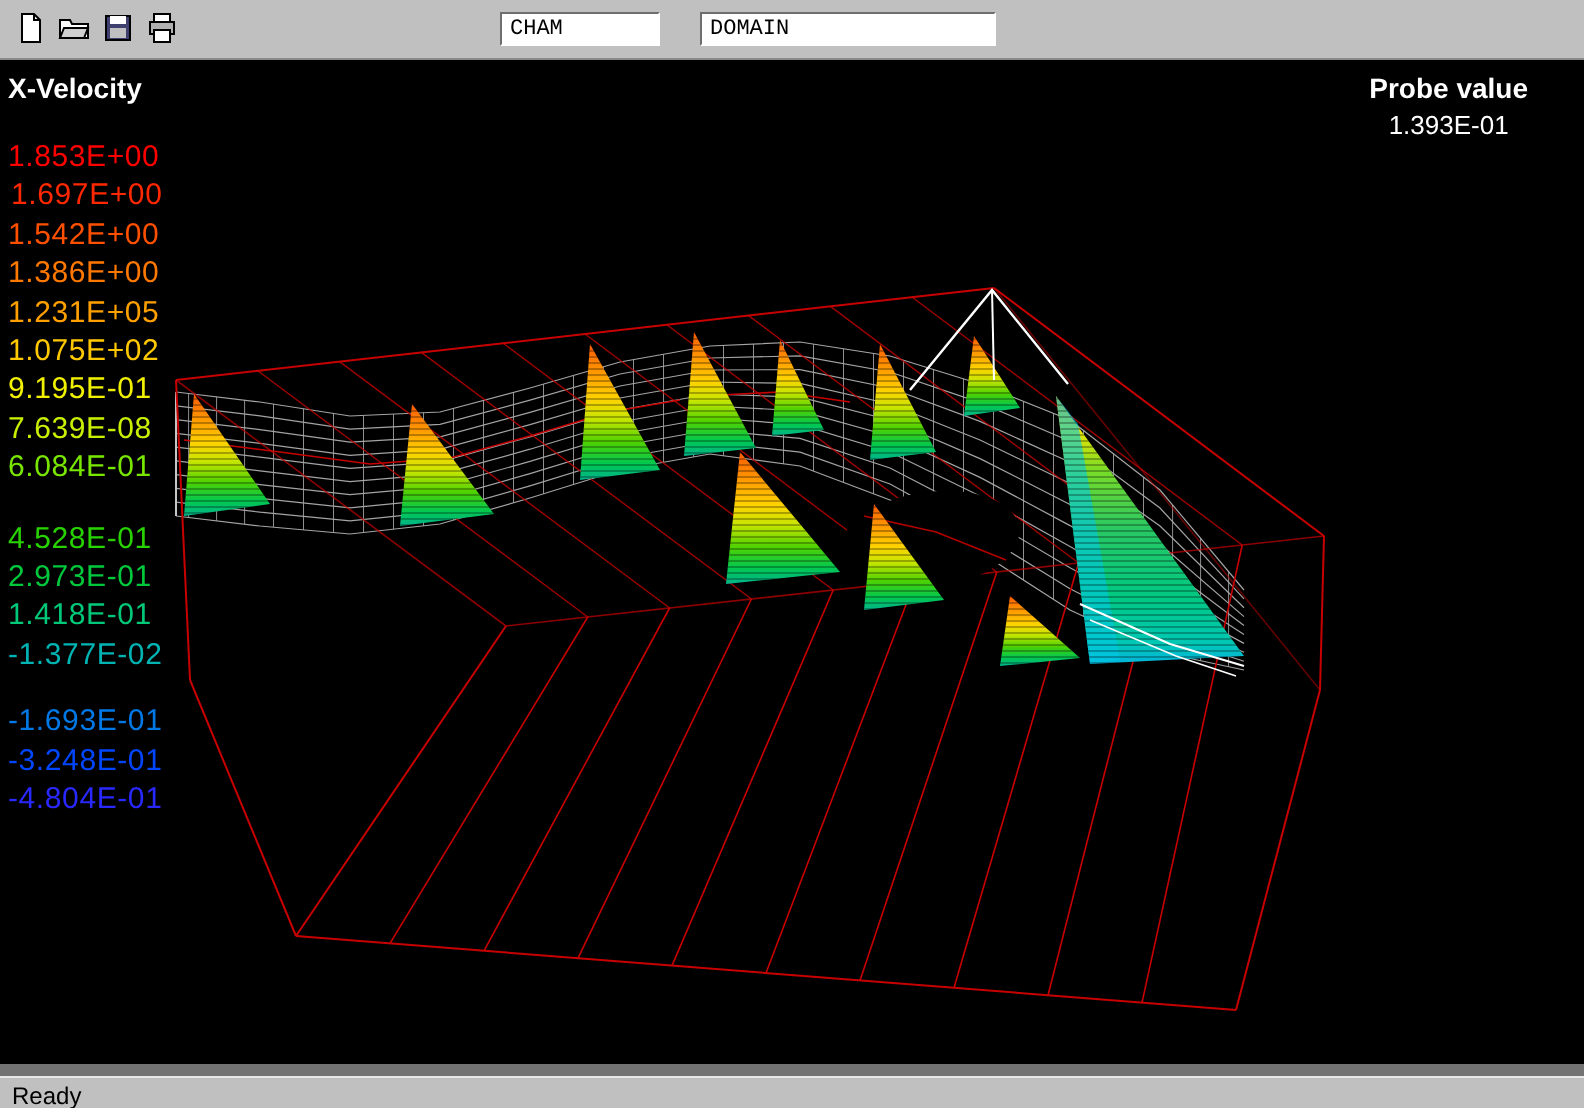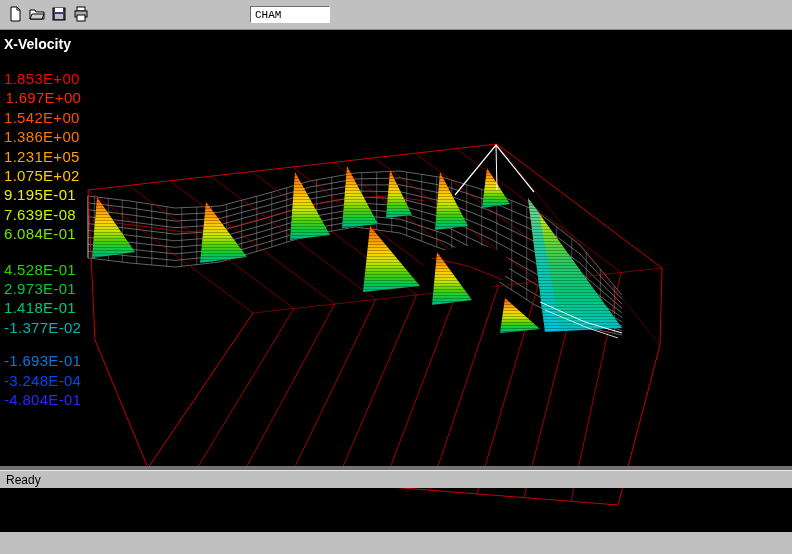--- a/index.html
+++ b/index.html
@@ -1,18 +1,18 @@
 <!DOCTYPE html>
 <html><head>
 <meta charset="utf-8">
 <style>
   * { margin:0; padding:0; box-sizing:border-box; }
   html,body { width:792px; height:554px; overflow:hidden; background:#c0c0c0;
     font-family:"Liberation Sans", sans-serif; }
-  .window { position:relative; width:792px; height:488px; background:#84cc16; }
+  .window { position:relative; width:792px; height:554px; background:#84cc16; }
 
   
   .toolbar { position:relative; height:30px; background:#c0c0c0;
     border-bottom:1px solid #8a8a8a; }
   .tb-btn { position:absolute; top:4px; width:22px; height:22px; background:transparent;
     border:none; display:flex; align-items:center; justify-content:center; cursor:pointer; }
   .tb-btn:nth-of-type(1){ left:4px; } .tb-btn:nth-of-type(2){ left:26px; }
   .tb-btn:nth-of-type(3){ left:48px; } .tb-btn:nth-of-type(4){ left:70px; }
   .tb-field { position:absolute; top:6px; height:17px; background:#fff;
     border-top:1px solid #6e6e6e; border-left:1px solid #6e6e6e;
@@ -28,21 +28,21 @@
   .legend { position:absolute; left:4px; top:6px; z-index:5; }
   .legend-title { color:#fff; font-size:14px; font-weight:bold; margin-bottom:17px; }
   .legend-entry { font-size:15px; font-weight:normal; line-height:19.4px; letter-spacing:0.3px; }
 
   .probe { position:absolute; right:28px; top:6px; z-index:5; text-align:center; }
   .probe-label { color:#fff; font-size:14px; font-weight:bold; }
   .probe-value { color:#fff; font-size:13px; margin-top:3px; }
 
   
   .statusbar { position:absolute; left:0; bottom:0; width:792px; height:22px;
-    background:#c0c0c0; border-top:4px solid #737373; box-shadow: inset 0 1px 0 #e8e8e8; }
+    background:#c0c0c0; border-top:6px solid #737373; box-shadow: inset 0 1px 0 #e8e8e8; }
   .status-text { font-size:12px; color:#000; padding:3px 6px; }
 </style>
 </head>
 <body>
 
 <div class="window">
 
   <div class="toolbar">
     <button class="tb-btn">
       <span>
@@ -72,20 +72,21 @@
     <button class="tb-btn">
       <span>
         <svg width="16" height="16">
             <rect x="4" y="1" width="8" height="4" fill="#fff" stroke="#000"></rect>
             <rect x="2" y="5" width="12" height="6" fill="#b0b0b0" stroke="#000"></rect>
             <rect x="4" y="9" width="8" height="6" fill="#fff" stroke="#000"></rect>
           </svg>
       </span>
     </button>
     <input class="tb-field cham" readonly="" value="CHAM" style="">
+    <input class="tb-field domain" readonly="" value="DOMAIN" style="">
   </div>
 
   <div class="viewport">
 
     <div class="legend">
       <div class="legend-title">X-Velocity</div>
       <div>
           <div class="legend-entry" style="color: rgb(255, 0, 0);">1.853E+00</div>
           <div class="legend-entry" style="color: rgb(255, 40, 0); text-align: right;">1.697E+00</div>
           <div class="legend-entry" style="color: rgb(255, 80, 0);">1.542E+00</div>
@@ -93,25 +94,29 @@
           <div class="legend-entry" style="color: rgb(255, 160, 0);">1.231E+05</div>
           <div class="legend-entry" style="color: rgb(255, 200, 0);">1.075E+02</div>
           <div class="legend-entry" style="color: rgb(240, 240, 0);">9.195E-01</div>
           <div class="legend-entry" style="color: rgb(200, 240, 0);">7.639E-08</div>
           <div class="legend-entry" style="color: rgb(120, 230, 0);">6.084E-01</div>
           <div class="legend-entry" style="color: rgb(40, 210, 0); margin-top: 16px;">4.528E-01</div>
           <div class="legend-entry" style="color: rgb(0, 200, 60);">2.973E-01</div>
           <div class="legend-entry" style="color: rgb(0, 200, 120);">1.418E-01</div>
           <div class="legend-entry" style="color: rgb(0, 180, 180);">-1.377E-02</div>
           <div class="legend-entry" style="color: rgb(0, 120, 230); margin-top: 14px;">-1.693E-01</div>
-          <div class="legend-entry" style="color: rgb(0, 70, 255);">-3.248E-04</div>
+          <div class="legend-entry" style="color: rgb(0, 70, 255);">-3.248E-01</div>
           <div class="legend-entry" style="color: rgb(40, 40, 255);">-4.804E-01</div>
         </div>
     </div>
 
+    <div class="probe">
+      <div class="probe-label">Probe value</div>
+      <div class="probe-value">1.393E-01</div>
+    </div>
 
     <svg id="scene" viewBox="0 30 792 502" width="792" height="502">
       <defs>
         <linearGradient id="gA" x1="0" y1="0" x2="0" y2="1">
           <stop offset="0" stop-color="#ff5a00"></stop>
           <stop offset="0.2" stop-color="#ff9600"></stop>
           <stop offset="0.4" stop-color="#ffd200"></stop>
           <stop offset="0.55" stop-color="#c8e600"></stop>
           <stop offset="0.72" stop-color="#50d200"></stop>
           <stop offset="0.88" stop-color="#00c850"></stop>

